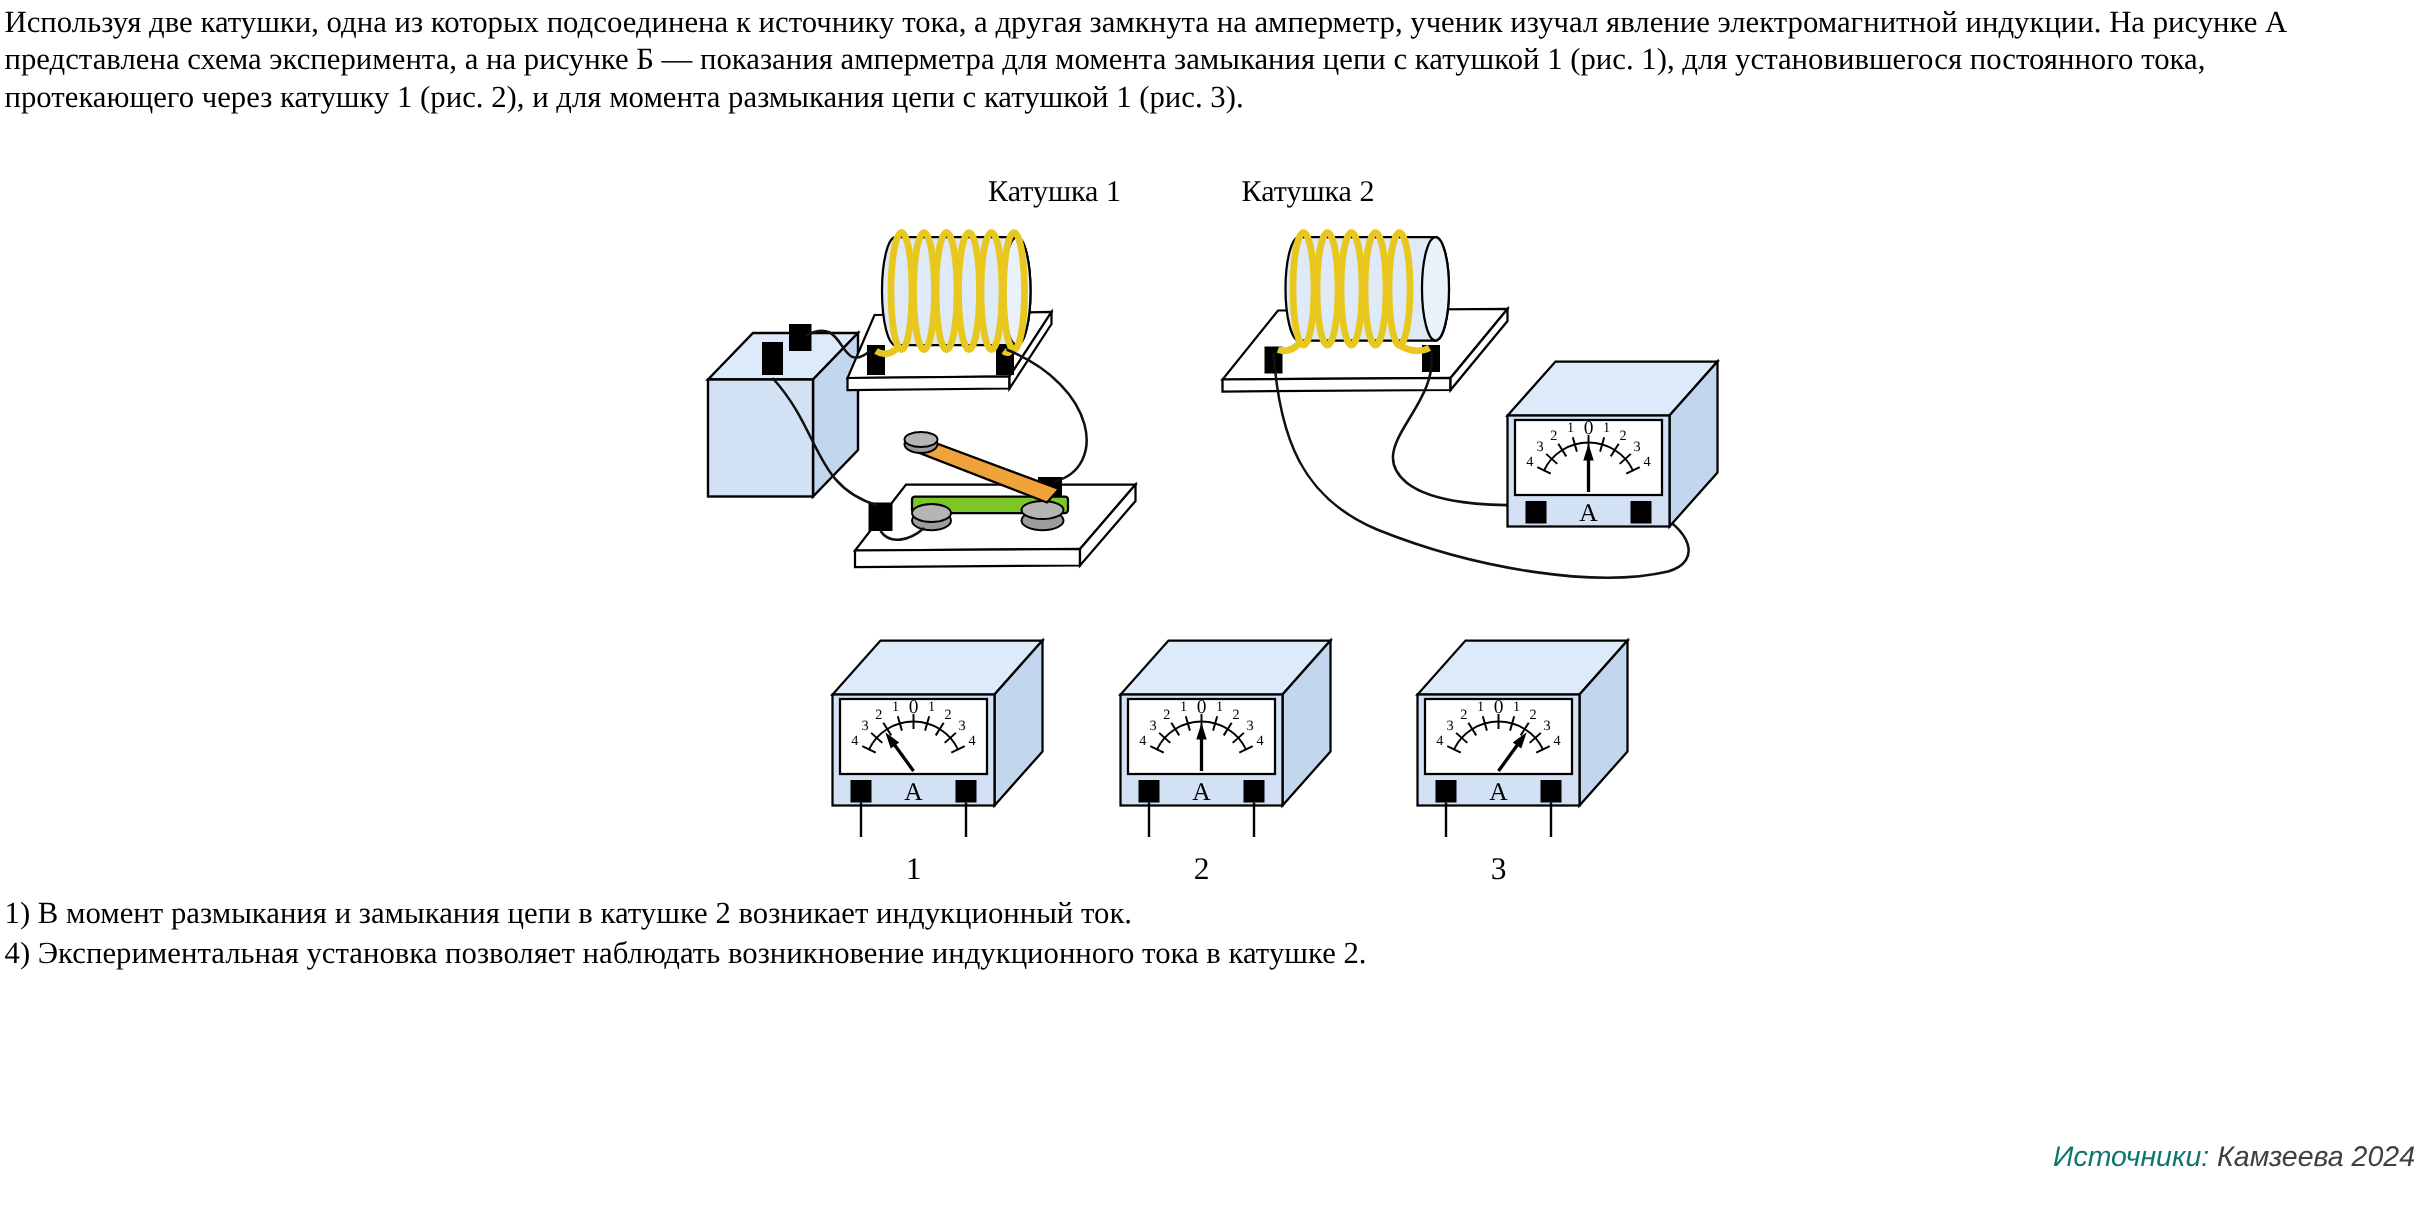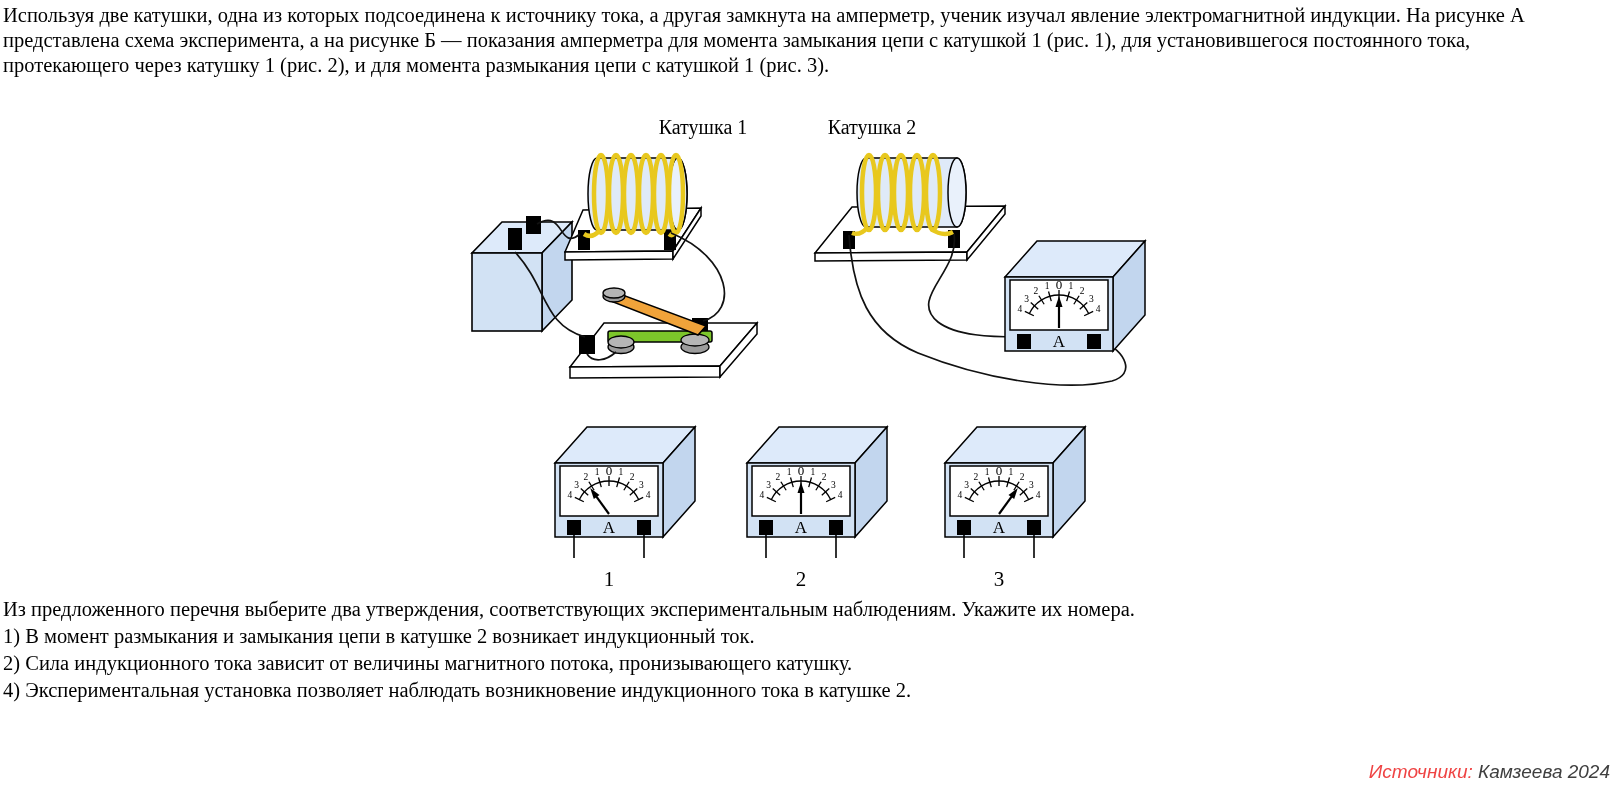--- a/index.html
+++ b/index.html
@@ -14,21 +14,21 @@
   .figure-wrap{position:absolute;left:440px;top:100px;width:720px;height:500px;}
   .questions{
     position:absolute;left:3px;top:596px;width:1590px;
     font-size:20.5px;line-height:27px;
   }
   .questions div{white-space:nowrap;}
   .source-line{
     position:absolute;right:6px;top:761px;
     font-family:"Liberation Sans", sans-serif;font-style:italic;font-size:19px;
   }
-  .source-prefix{color:#ef4444;}
+  .source-prefix{color:#0f766e;}
   .source-value{color:#404040;}
   svg text{font-family:"Liberation Serif", serif;}
   .fig-label{font-size:20px;}
   .fig-num{font-size:21px;}
 </style>
 </head>
 <body>
 
 <div class="intro">Используя две катушки, одна из которых подсоединена к источнику тока, а другая замкнута на амперметр, ученик изучал явление электромагнитной индукции. На рисунке А представлена схема эксперимента, а на рисунке Б — показания амперметра для момента замыкания цепи с катушкой 1 (рис. 1), для установившегося постоянного тока, протекающего через катушку 1 (рис. 2), и для момента размыкания цепи с катушкой 1 (рис. 3).</div>
 
@@ -246,22 +246,20 @@
         <line x1="89" y1="72" x2="89" y2="95" stroke="#000" stroke-width="1.6"></line>
       </g>
 
   <text class="fig-num" x="169" y="486" text-anchor="middle">1</text>
   <text class="fig-num" x="361" y="486" text-anchor="middle">2</text>
   <text class="fig-num" x="559" y="486" text-anchor="middle">3</text>
 </svg>
 </div>
 
 <div class="questions">
-  <div>Из предложенного перечня выберите два утверждения, соответствующих экспериментальным наблюдениям. Укажите их номера.</div>
   <div>1) В момент размыкания и замыкания цепи в катушке 2 возникает индукционный ток.</div>
-  <div>2) Сила индукционного тока зависит от величины магнитного потока, пронизывающего катушку.</div>
   <div>4) Экспериментальная установка позволяет наблюдать возникновение индукционного тока в катушке 2.</div>
 </div>
 
 <div class="source-line">
   <span class="source-prefix">Источники:</span>
   <span class="source-value">Камзеева 2024</span>
 </div>
 
 </body></html>

